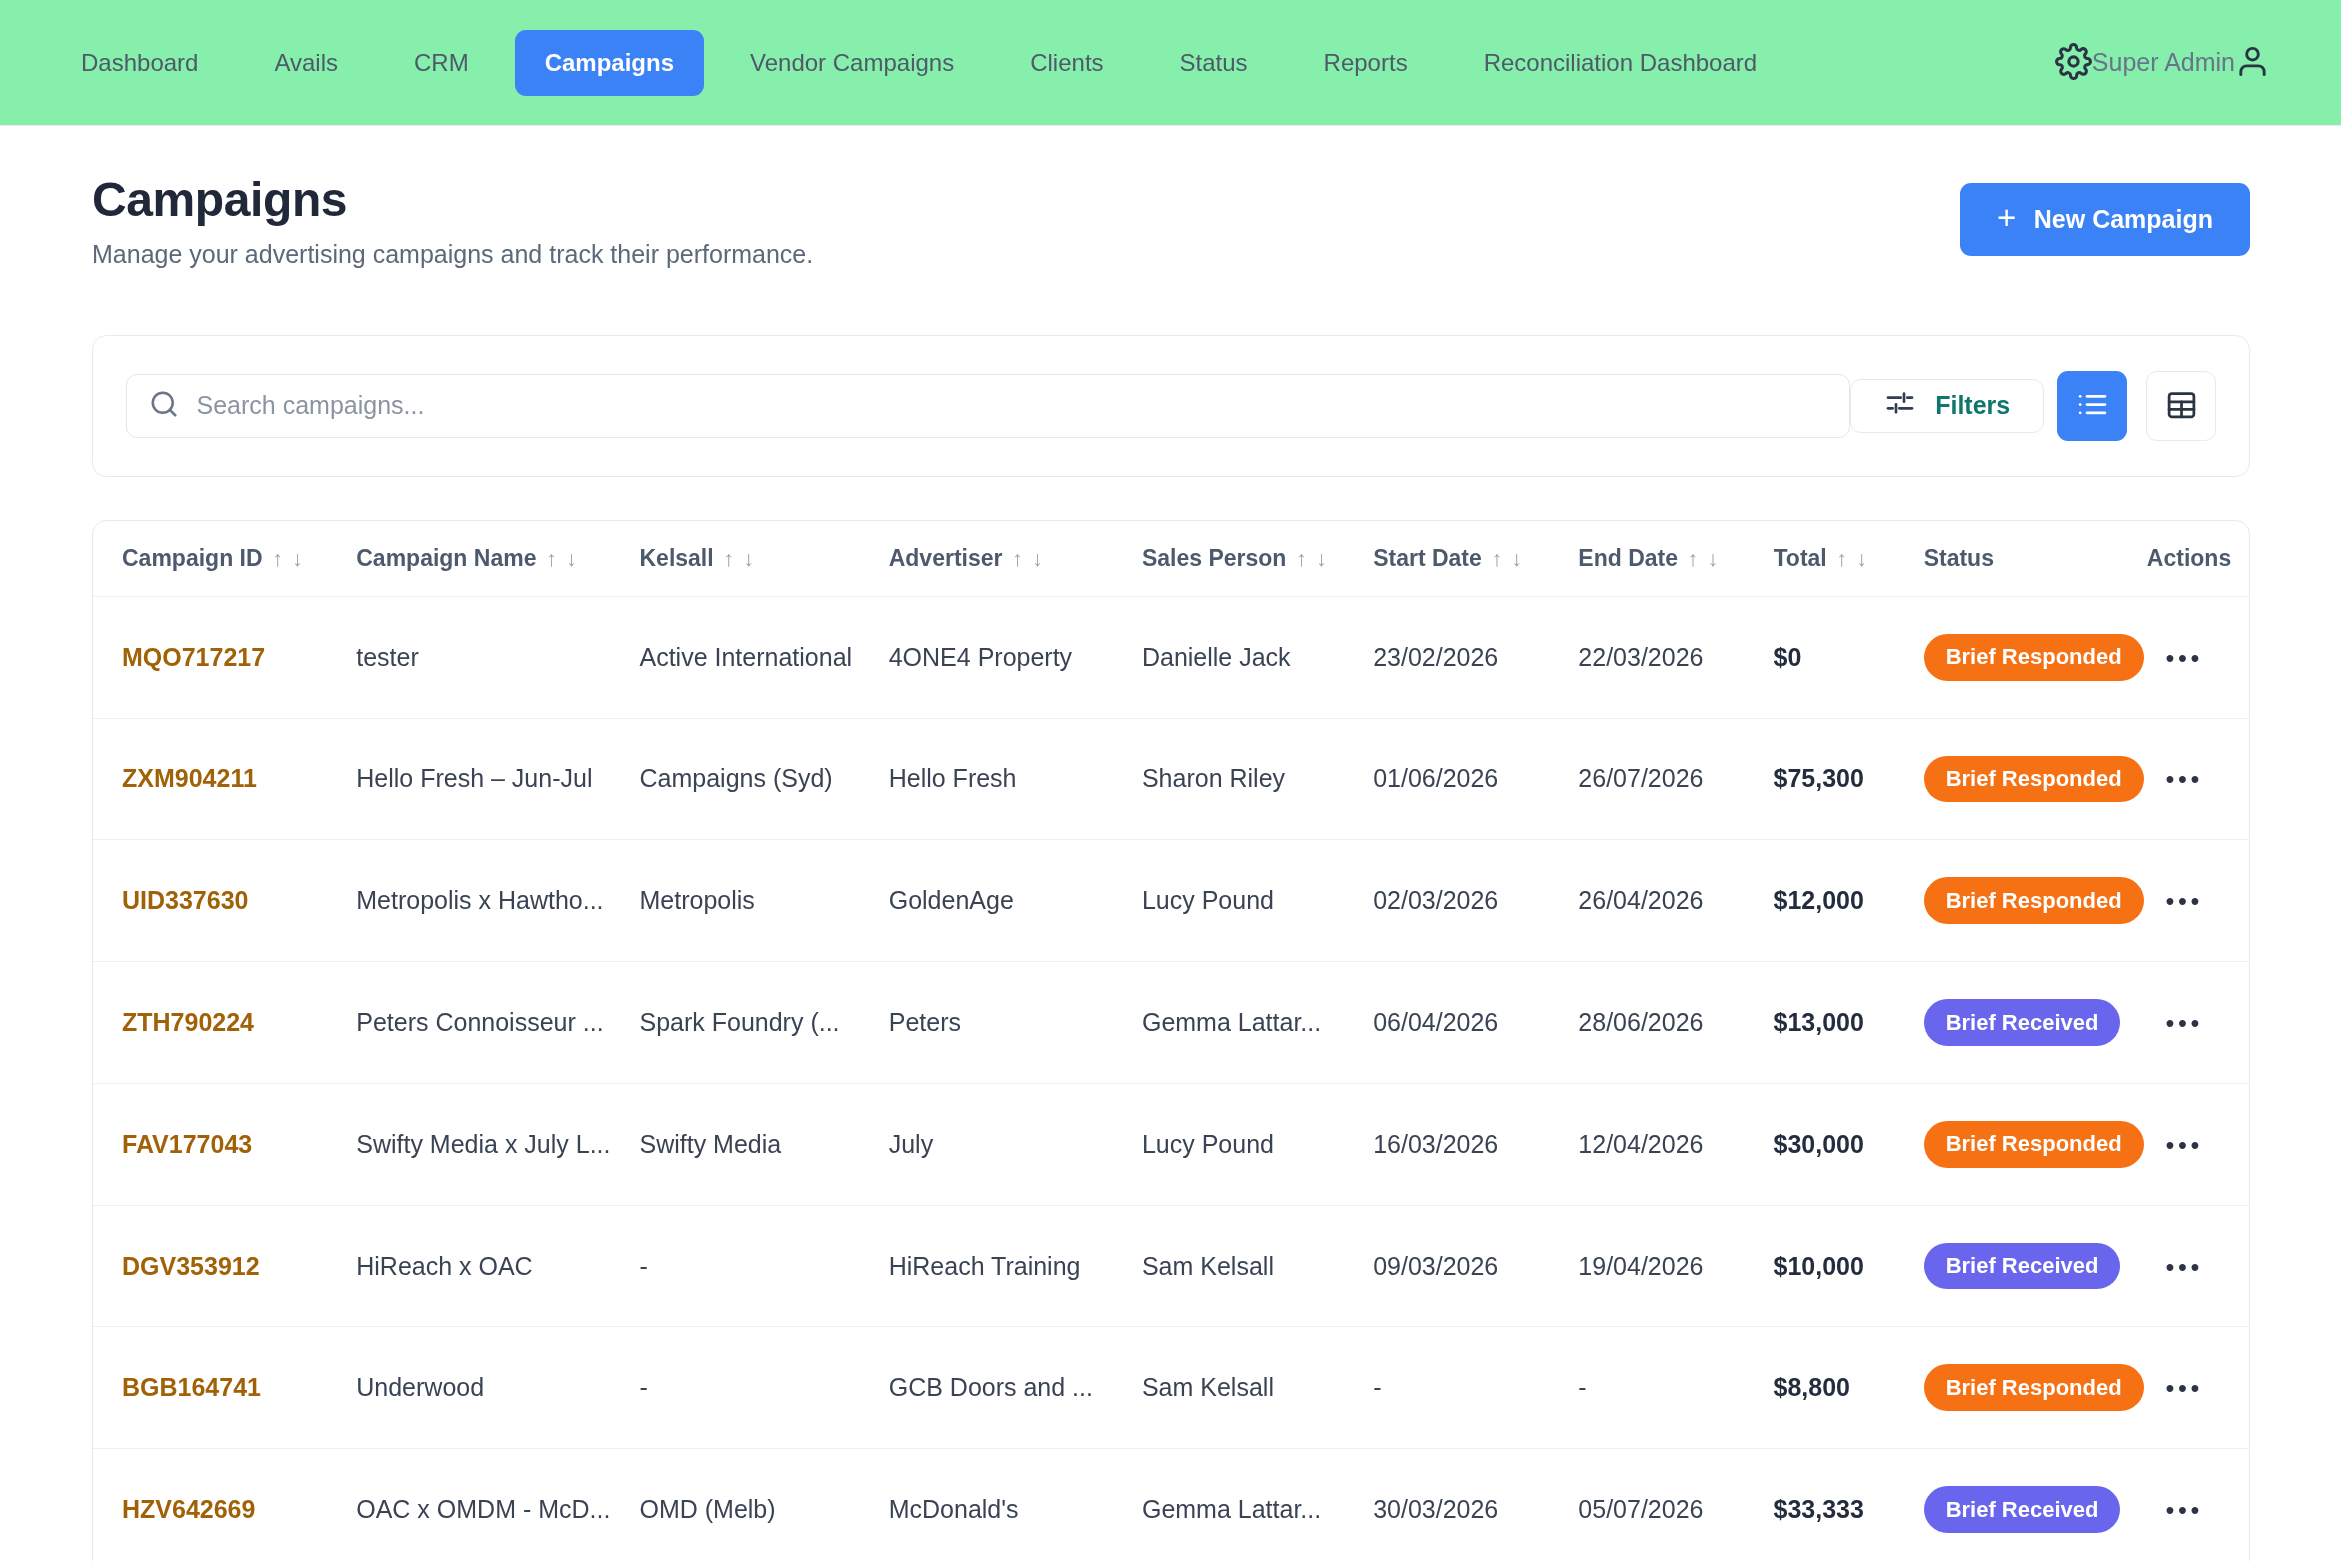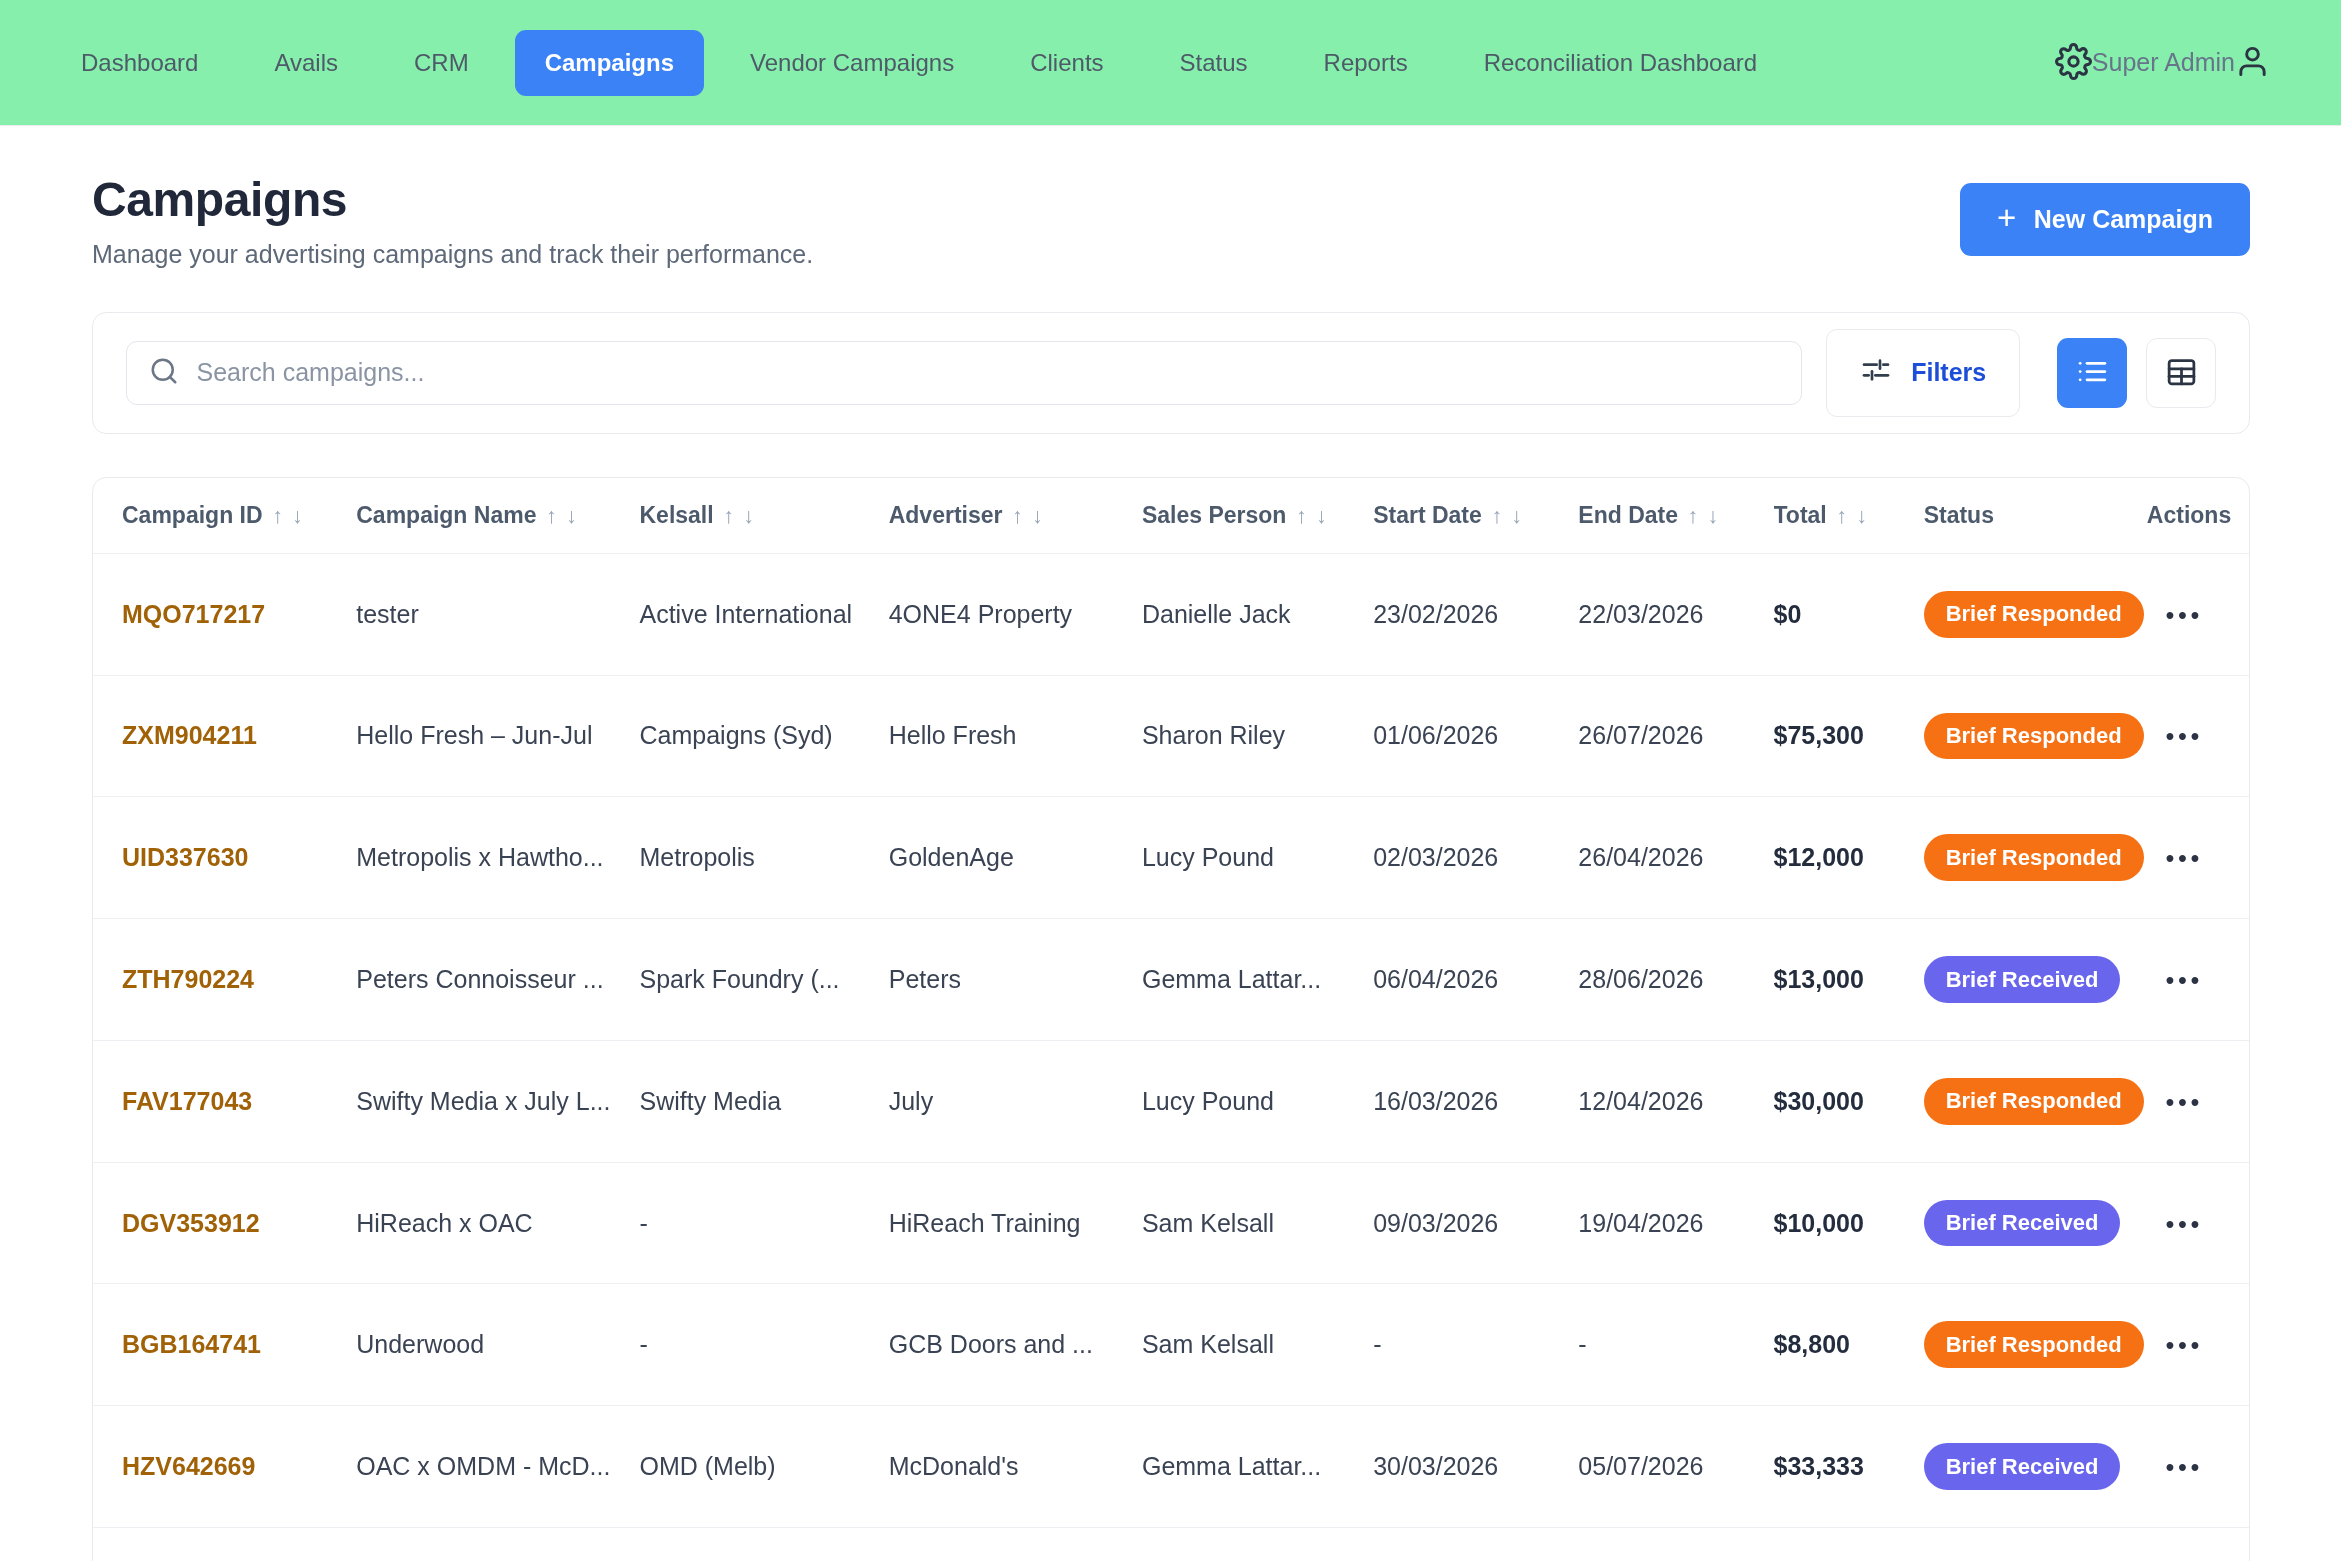--- a/index.html
+++ b/index.html
@@ -46,50 +46,50 @@
     color: #ffffff; font-size: 25px; font-weight: 600;
     font-family: "Liberation Sans", sans-serif;
     height: 73px; padding: 0 37px;
     border-radius: 11px;
     margin-top: 11px;
   }
   .btn-primary .plus { font-size: 33px; font-weight: 400; line-height: 1; margin-top: -3.2px; }
 
   
   .toolbar-card {
-    margin-top: 43px;
+    margin-top: 66px;
     border: 1.6px solid #e8eaee;
     border-radius: 14.3px;
-    padding: 16px 33px;
-    display: flex; align-items: center; gap: 24px;
+    padding: 35px 33px;
+    display: flex; align-items: center; 
     background: #fff;
   }
   .search-box {
     flex: 1;
     height: 64px;
     border: 1.6px solid #e3e6eb;
     border-radius: 11px;
     display: flex; align-items: center; gap: 17.5px;
     padding: 0 22px;
     background: #fff;
   }
   .search-box input {
     flex: 1; border: none; outline: none;
     font-size: 25px; color: #3a4353;
     font-family: "Liberation Sans", sans-serif;
     background: transparent;
   }
   .search-box input::placeholder { color: #8a94a3; }
   .btn-outline {
     display: flex; align-items: center; gap: 19px;
-    height: 88px; padding: 0 33px;
+    height: 54px; padding: 0 33px;
     background: #fff;
     border: 1.6px solid #e8eaee;
     border-radius: 11px;
-    font-size: 25px; font-weight: 600; color: #1d4ed8;
+    font-size: 25px; font-weight: 600; color: #0f766e;
     font-family: "Liberation Sans", sans-serif;
     cursor: pointer;
   }
   .view-toggle { display: flex; align-items: center; gap: 19px; margin-left: 12.8px; }
   .toggle-btn {
     width: 70px; height: 70px;
     border-radius: 11px;
     display: flex; align-items: center; justify-content: center;
     cursor: pointer;
     border: 1.6px solid #e8eaee;

